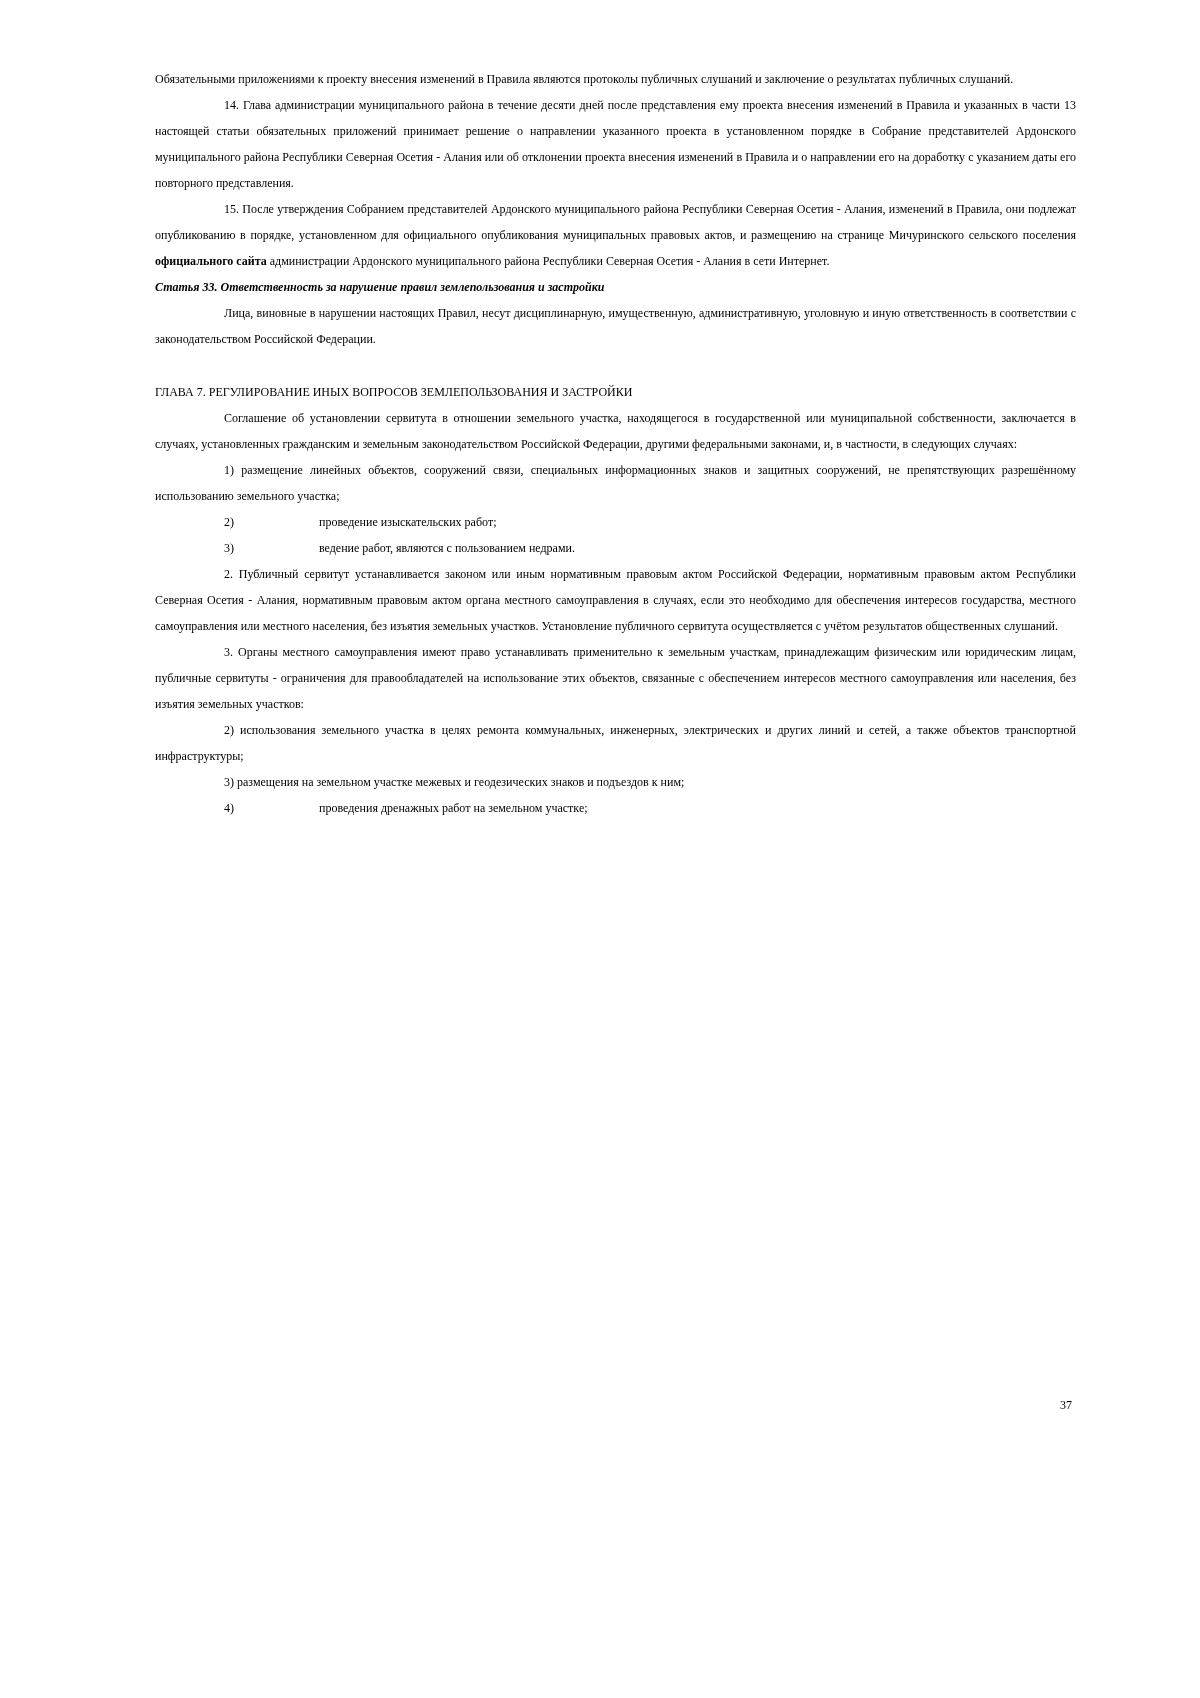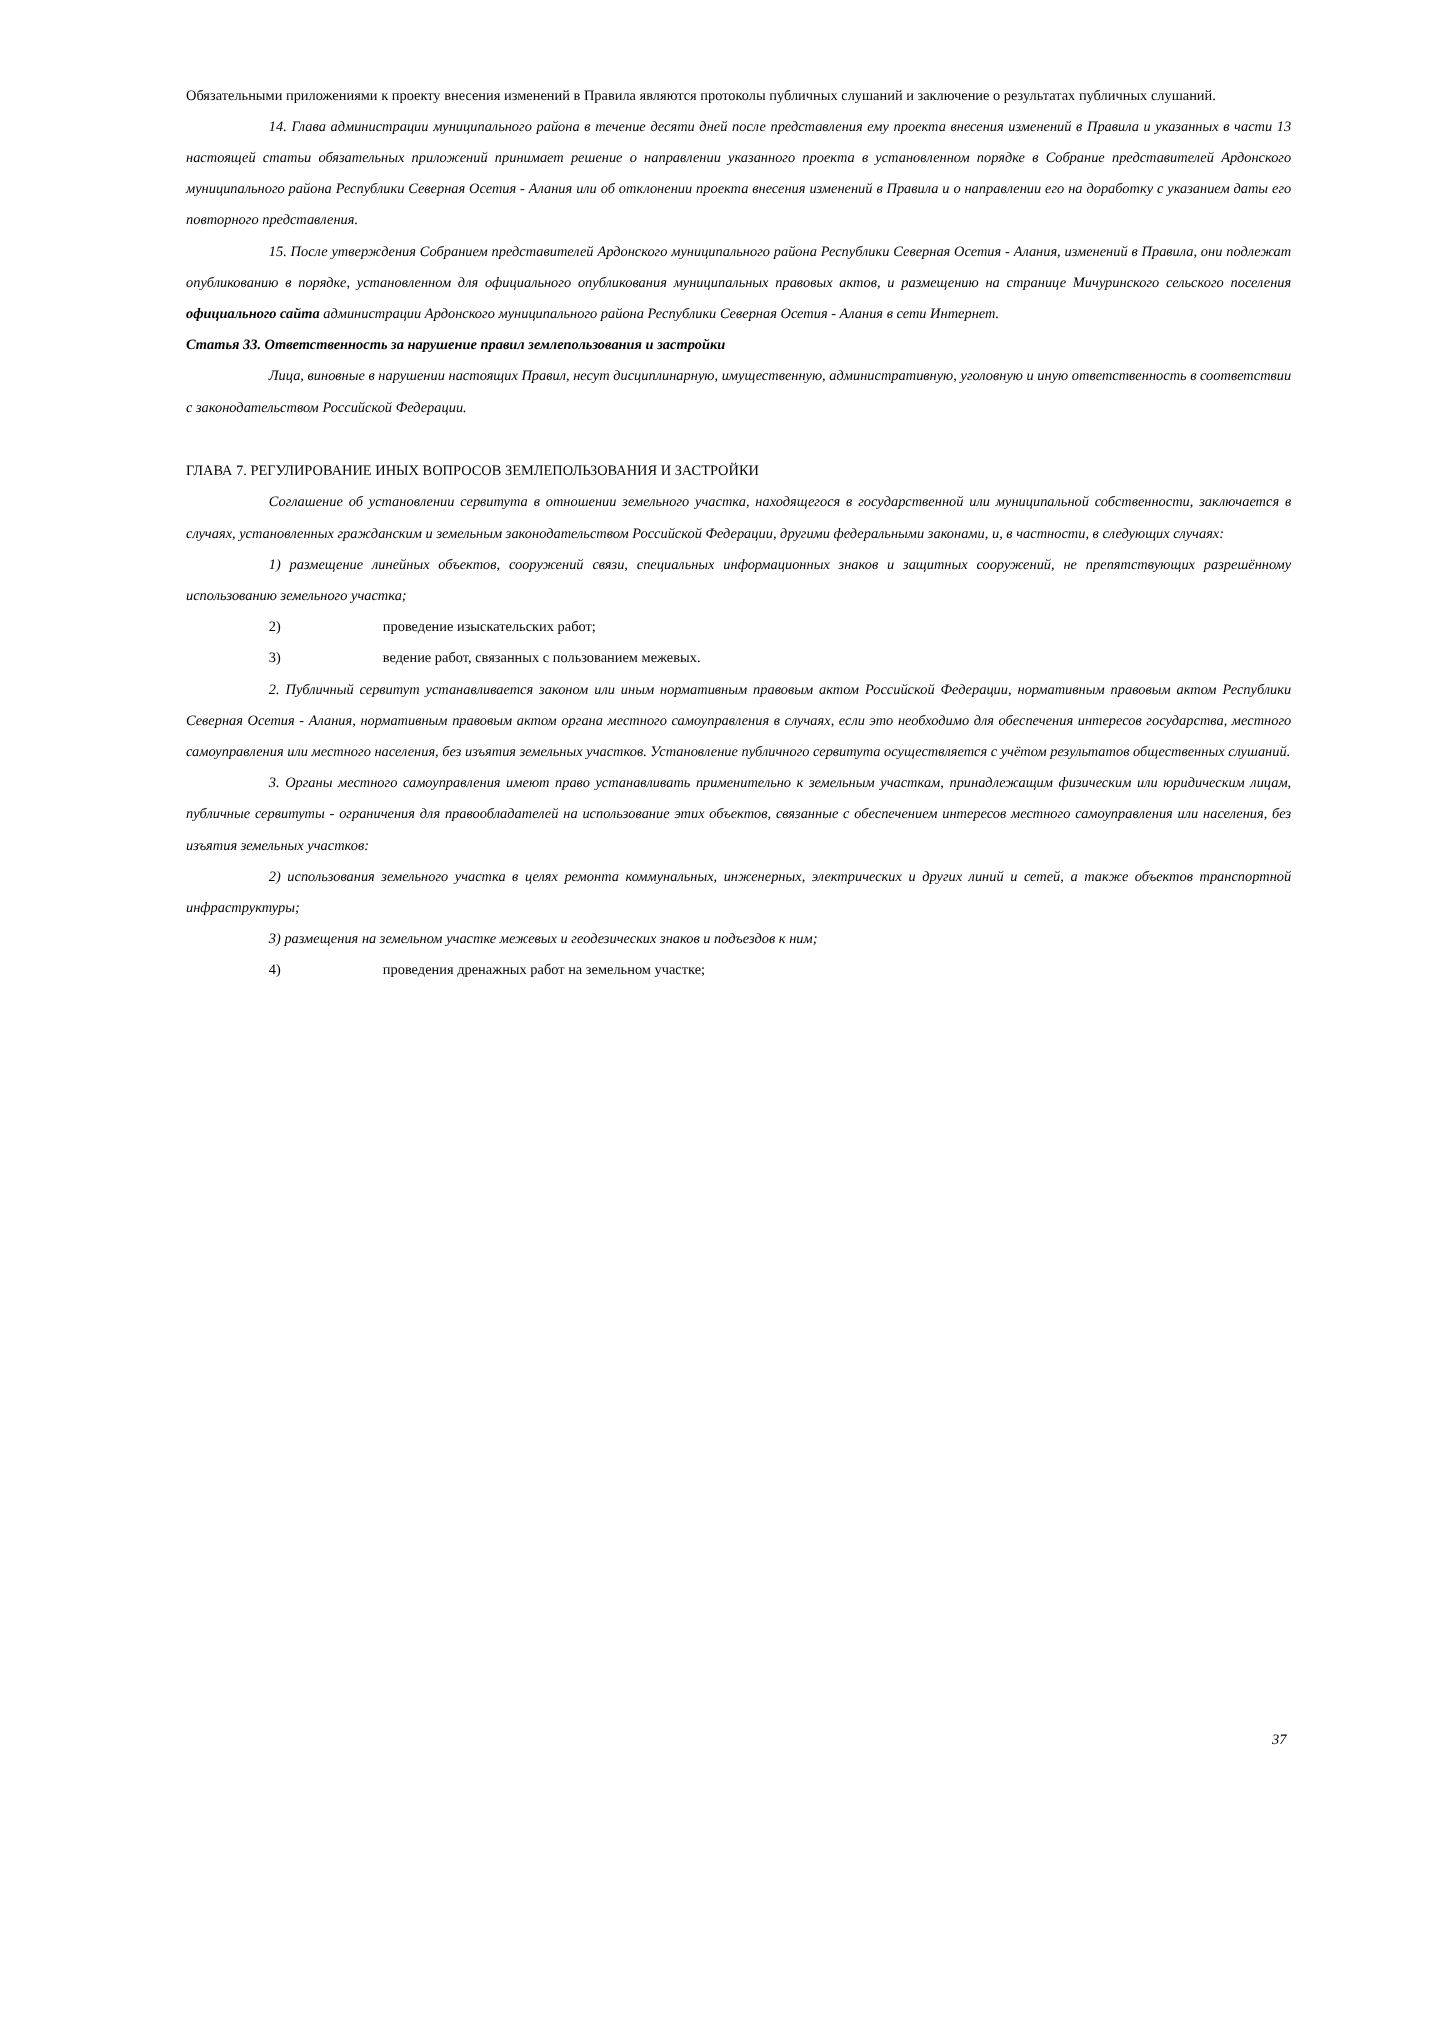--- a/index.html
+++ b/index.html
@@ -18,43 +18,42 @@
     font-size: 12px;
     line-height: 26px;
     padding: 66px 152px 0 127px;
     overflow: hidden;
     margin-left: 28px;
   }
   p {
     margin: 0;
     text-align: justify;
   }
-  .indent { text-indent: 69px; font-style: italic; }
+  .indent { text-indent: 69px; }
   .bold { font-weight: bold; }
   .article-heading {
     font-weight: bold;
     font-style: italic;
     text-align: justify;
   }
   .chapter-heading {
     font-weight: normal;
     text-align: justify;
     margin-top: 27px;
   }
   .tab-num {
     display: inline-block;
     margin-left: 69px;
     width: 95px;
   }
   .page-number {
     position: absolute;
-    top: 1436px;
+    top: 1392px;
     right: 156px;
     text-align: left;
-    font-style: italic;
   }
 </style>
 </head>
 <body>
 
 <div class="page">
 
   <p>Обязательными приложениями к проекту внесения изменений в Правила являются протоколы публичных слушаний и заключение о результатах публичных слушаний.</p>
 
   <p class="indent">14. Глава администрации муниципального района в течение десяти дней после представления ему проекта внесения изменений в Правила и указанных в части 13 настоящей статьи обязательных приложений принимает решение о направлении указанного проекта в установленном порядке в Собрание представителей Ардонского муниципального района Республики Северная Осетия - Алания или об отклонении проекта внесения изменений в Правила и о направлении его на доработку с указанием даты его повторного представления.</p>
@@ -67,21 +66,21 @@
 
   <p class="chapter-heading">ГЛАВА 7. РЕГУЛИРОВАНИЕ ИНЫХ ВОПРОСОВ ЗЕМЛЕПОЛЬЗОВАНИЯ И ЗАСТРОЙКИ</p>
 
 
   <p class="indent">Соглашение об установлении сервитута в отношении земельного участка, находящегося в государственной или муниципальной собственности, заключается в случаях, установленных гражданским и земельным законодательством Российской Федерации, другими федеральными законами, и, в частности, в следующих случаях:</p>
 
   <p class="indent">1) размещение линейных объектов, сооружений связи, специальных информационных знаков и защитных сооружений, не препятствующих разрешённому использованию земельного участка;</p>
 
   <p><span class="tab-num">2)</span><span>проведение изыскательских работ;</span></p>
 
-  <p><span class="tab-num">3)</span><span>ведение работ, связанных с пользованием межевых.</span></p>
+  <p><span class="tab-num">3)</span><span>ведение работ, являются с пользованием недрами.</span></p>
 
 
 
   <p class="indent">2. Публичный сервитут устанавливается законом или иным нормативным правовым актом Российской Федерации, нормативным правовым актом Республики Северная Осетия - Алания, нормативным правовым актом органа местного самоуправления в случаях, если это необходимо для обеспечения интересов государства, местного самоуправления или местного населения, без изъятия земельных участков. Установление публичного сервитута осуществляется с учётом результатов общественных слушаний.</p>
 
   <p class="indent">3. Органы местного самоуправления имеют право устанавливать применительно к земельным участкам, принадлежащим физическим или юридическим лицам, публичные сервитуты - ограничения для правообладателей на использование этих объектов, связанные с обеспечением интересов местного самоуправления или населения, без изъятия земельных участков:</p>
 
 
   <p class="indent">2) использования земельного участка в целях ремонта коммунальных, инженерных, электрических и других линий и сетей, а также объектов транспортной инфраструктуры;</p>
 

